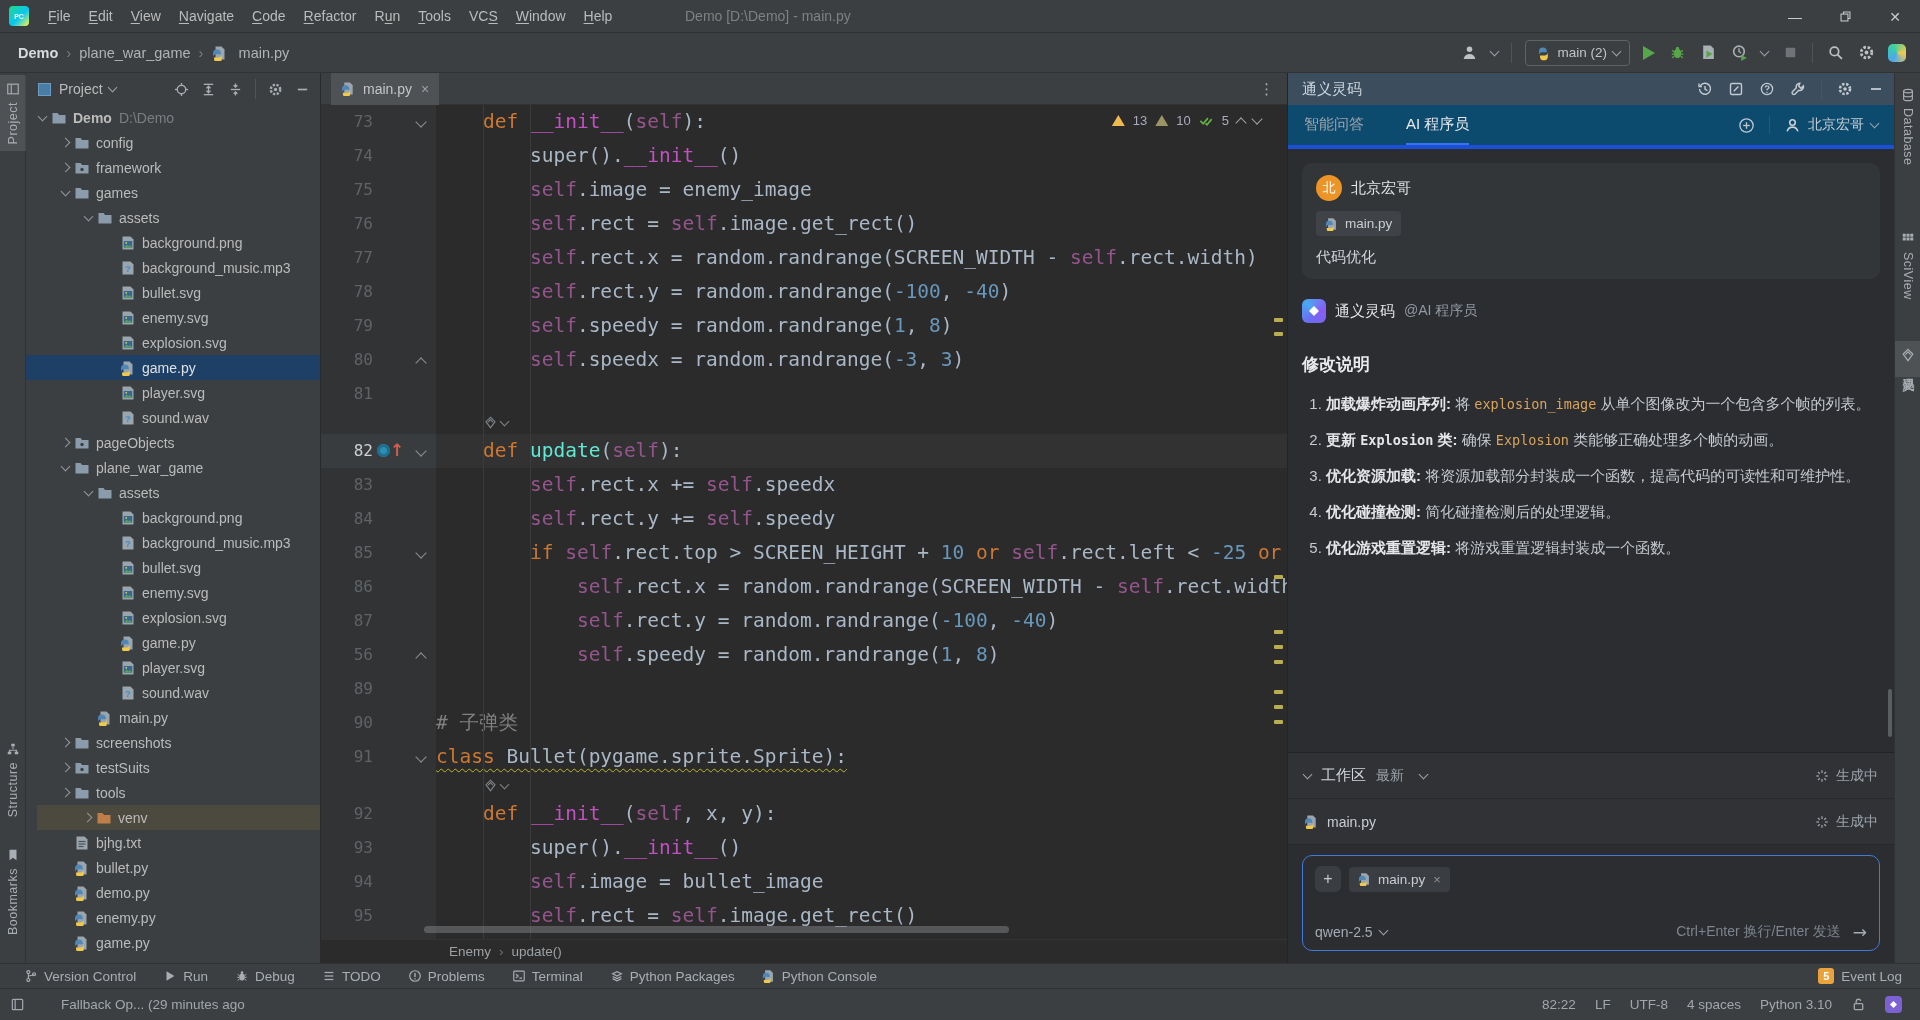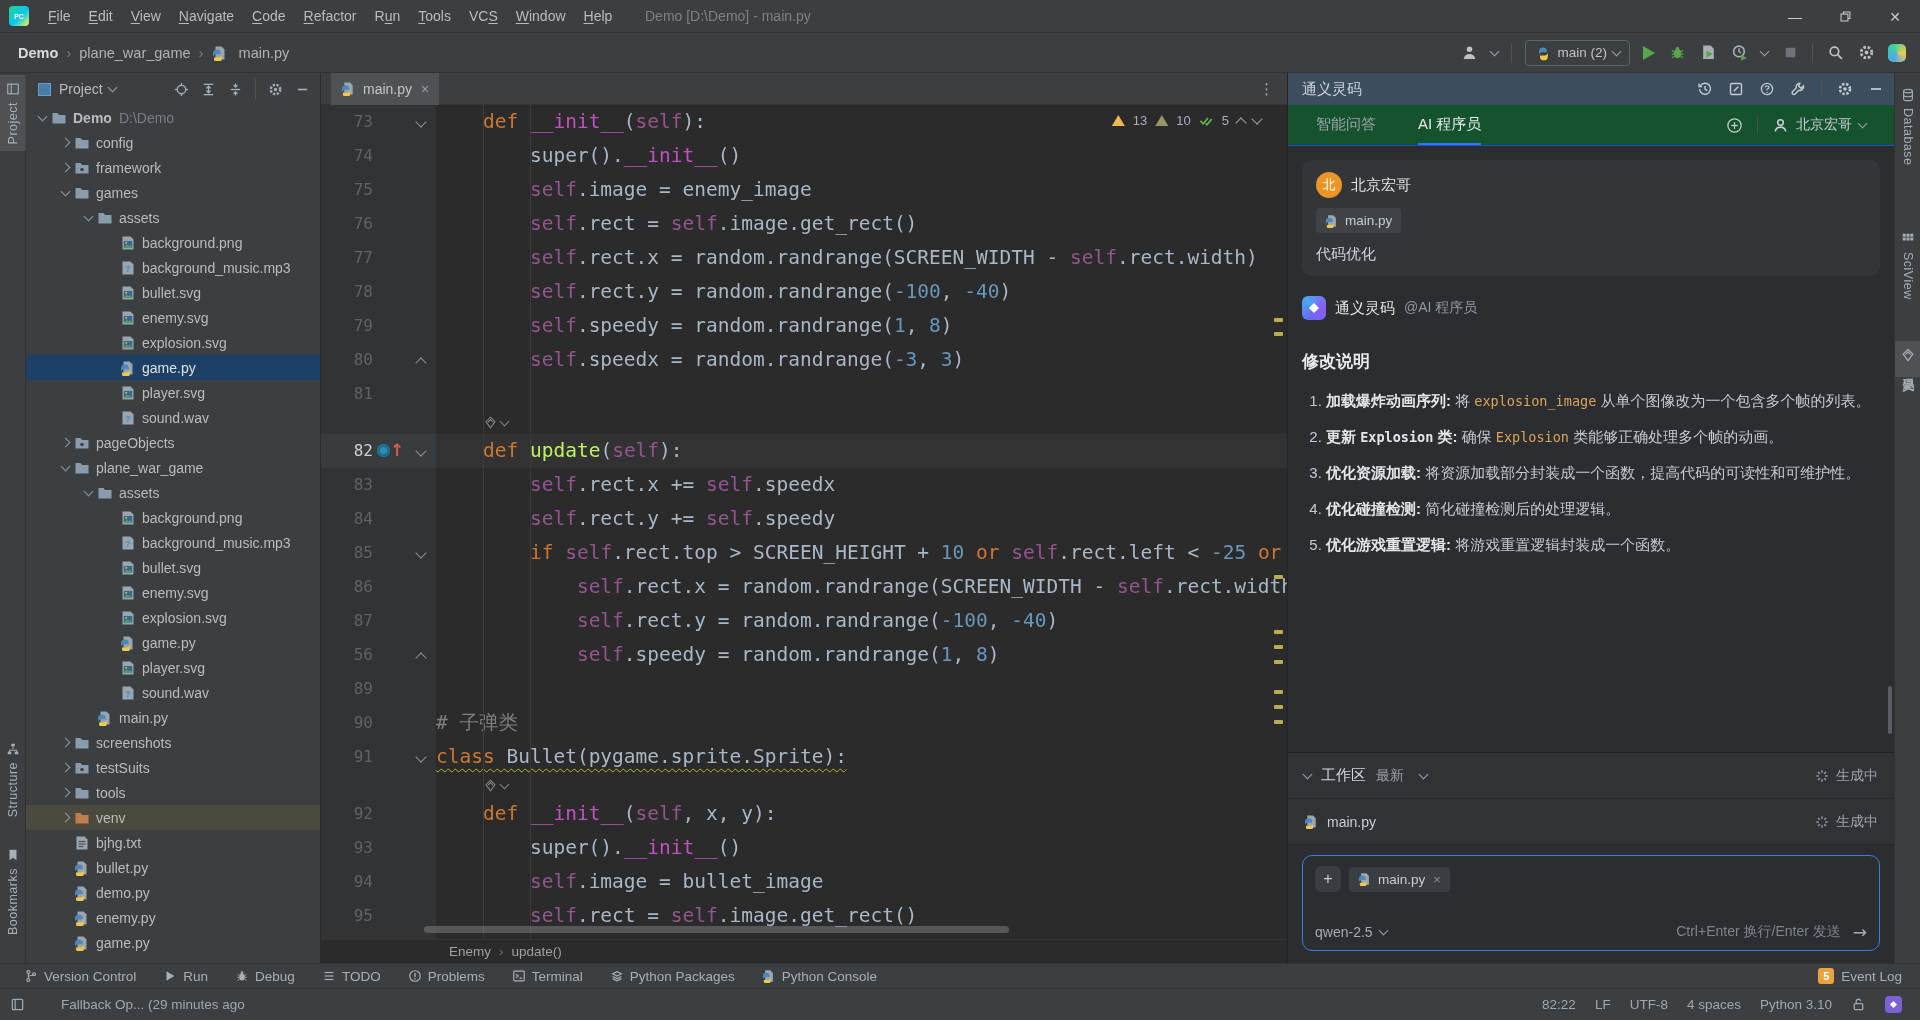--- a/index.html
+++ b/index.html
@@ -9,21 +9,21 @@
 
   
   #titlebar { position:absolute; left:0; top:0; width:1920px; height:33px; background:#3C3F41;
     border-bottom:1px solid #2F3133; display:flex; align-items:center; }
   #pclogo { width:20px; height:20px; margin:0 10px 0 9px; border-radius:4px;
     background:linear-gradient(135deg,#1fd886 0%,#08c7f2 55%,#fcf84a 100%);
     display:flex; align-items:center; justify-content:center; font-size:7px; font-weight:bold; color:#fff; }
   #menubar { display:flex; height:33px; }
   .menu-item { padding:0 9px; line-height:32px; font-size:14px; color:#BBBBBB; cursor:default; }
   .menu-item u { text-decoration:underline; text-underline-offset:2px; }
-  #win-title { position:absolute; left:645px; top:0; line-height:33px; font-size:14px; color:#808080; }
+  #win-title { position:absolute; left:685px; top:0; line-height:33px; font-size:14px; color:#808080; }
   #winbtns { position:absolute; right:0; top:0; display:flex; height:33px; }
   .winbtn { width:50px; height:33px; display:flex; align-items:center; justify-content:center; color:#C7C9CB; font-size:14px; }
   .winbtn svg { width:13px; height:13px; }
 
   
   #navbar { position:absolute; left:0; top:33px; width:1920px; height:40px; background:#3C3F41;
     display:flex; align-items:center; border-bottom:1px solid #323232; }
   #breadcrumbs { display:flex; align-items:center; gap:8px; padding-left:18px; font-size:14.5px; color:#AFB3B6; }
   #breadcrumbs .crumb-sep { color:#7A7E82; font-size:15px; }
   #breadcrumbs .crumb-first { font-weight:bold; color:#D8DADC; }
@@ -84,21 +84,21 @@
   .eline { display:flex; height:34px; }
   .wline { display:flex; height:23px; }
   .gut { flex:0 0 115px; background:#313335; position:relative; }
   .gut .num { position:absolute; right:63px; top:0; line-height:34px; width:52px; text-align:right;
     font-family:"DejaVu Sans Mono", monospace; font-size:16px; color:#606366; }
   .cur .gut { background:#393C3E; }
   .cur .gut .num { color:#D0D0D0; }
   .cur .codecell { background:#323232; }
   .codecell { flex:1; white-space:pre; font-family:"DejaVu Sans Mono", monospace; font-size:19.5px; line-height:34px; color:#A9B7C6; overflow:hidden; }
   .tk-k{color:#CC7832;} .tk-s{color:#94558D;} .tk-n{color:#6897BB;} .tk-m{color:#C250C2;}
-  .tk-f{color:#bef264;} .tk-c{color:#808080;} .tk-d{color:#A9B7C6;}
+  .tk-f{color:#5eead4;} .tk-c{color:#808080;} .tk-d{color:#A9B7C6;}
   .wavy { text-decoration:underline; text-decoration-style:wavy; text-decoration-color:#BBB529; text-decoration-thickness:1px; text-underline-offset:5px; }
   .fold { position:absolute; left:96px; top:13px; width:8px; height:8px; border-right:1.6px solid #8C9093; border-bottom:1.6px solid #8C9093; }
   .fold.d { transform:rotate(45deg); }
   .fold.u { transform:rotate(-135deg); top:16px; }
   .gicon-circle { position:absolute; left:56px; top:10px; width:13px; height:13px; border-radius:50%;
     background:#2D8FB4; box-shadow:inset 0 0 0 3px #1F6E8C; }
   .gicon-arrow { position:absolute; left:69px; top:4px; color:#D05C4F; font-size:17px; font-weight:bold;
     font-family:"DejaVu Sans", sans-serif; line-height:24px; }
   .ai-widget { display:flex; align-items:center; gap:4px; padding-left:48px; color:#7F8488; }
   .ai-widget svg { width:13px; height:13px; }
@@ -114,21 +114,21 @@
   #hscroll { position:absolute; left:103px; bottom:30px; width:585px; height:7px; background:rgba(140,143,146,0.45); border-radius:4px; }
   #ebreadcrumb { position:absolute; left:0; right:0; bottom:0; height:24px; background:#2B2B2B; border-top:1px solid rgba(255,255,255,0.04);
     display:flex; align-items:center; gap:8px; padding-left:128px; font-size:13.5px; color:#9DA0A3; }
   #ebreadcrumb .crumb-sep { color:#6E7276; }
 
   
   #ai-header { flex:0 0 32px; background:#3C4D5E; display:flex; align-items:center; padding:0 10px 0 14px; }
   #ai-title { font-size:15px; color:#CDD6DE; }
   #ai-header-icons { margin-left:auto; display:flex; align-items:center; gap:15px; color:#C2CAD1; }
   #ai-header-icons svg { width:16px; height:16px; }
-  #ai-tabs { flex:0 0 40px; background:#14532d; display:flex; align-items:center; padding:0 28px; border-bottom:1px solid #1d4ed8; }
+  #ai-tabs { flex:0 0 40px; background:#0c4a6e; display:flex; align-items:center; padding:0 16px; border-bottom:4px solid #1d4ed8; }
   .ai-tab { font-size:15px; color:#9DA3AA; margin-right:42px; height:40px; line-height:38px; position:relative; }
   .ai-tab.active { color:#E8EAED; }
   .ai-tab.active::after { content:""; position:absolute; left:0; right:0; bottom:0; height:2px; background:#3574F0; }
   #ai-tabs-right { margin-left:auto; display:flex; align-items:center; gap:14px; color:#C2C7CD; }
   #ai-tabs-right svg { width:17px; height:17px; }
   #ai-tabs-right .vsep { width:1px; height:18px; background:#4A4E53; }
   #ai-user { display:flex; align-items:center; gap:7px; font-size:14px; color:#C9CED4; }
   #ai-content { flex:1 1 auto; overflow:hidden; position:relative; padding:0 14px; }
   .bubble { background:#3A3D41; border-radius:10px; padding:12px 14px; margin-top:12px;
     font-size:15px; line-height:27px; color:#D3D6DA; }
@@ -625,21 +625,21 @@
           </div>
           <div class="tree-row" style="padding-left: 31px;">
             <span class="chev-box">
               <span class="tchev closed"></span>
             </span>
             <span class="tree-ico"><svg viewBox="0 0 16 16">
                 <path fill="#8A9CAC" d="M1.5 3h5l1.6 2h6.4v8.5h-13z"></path>
               </svg></span>
             <span class="tree-label">tools</span>
           </div>
-          <div class="tree-row sel-gray" style="padding-left: 31px;">
+          <div class="tree-row sel-gray" style="padding-left: 42px; margin-left: 11px;">
             <span class="chev-box">
               <span class="tchev closed"></span>
             </span>
             <span class="tree-ico"><svg viewBox="0 0 16 16">
                 <path fill="#BE7E4A" d="M1.5 3h5l1.6 2h6.4v8.5h-13z"></path>
               </svg></span>
             <span class="tree-label">venv</span>
           </div>
           <div class="tree-row" style="padding-left: 31px;">
             <span class="chev-box"></span>

